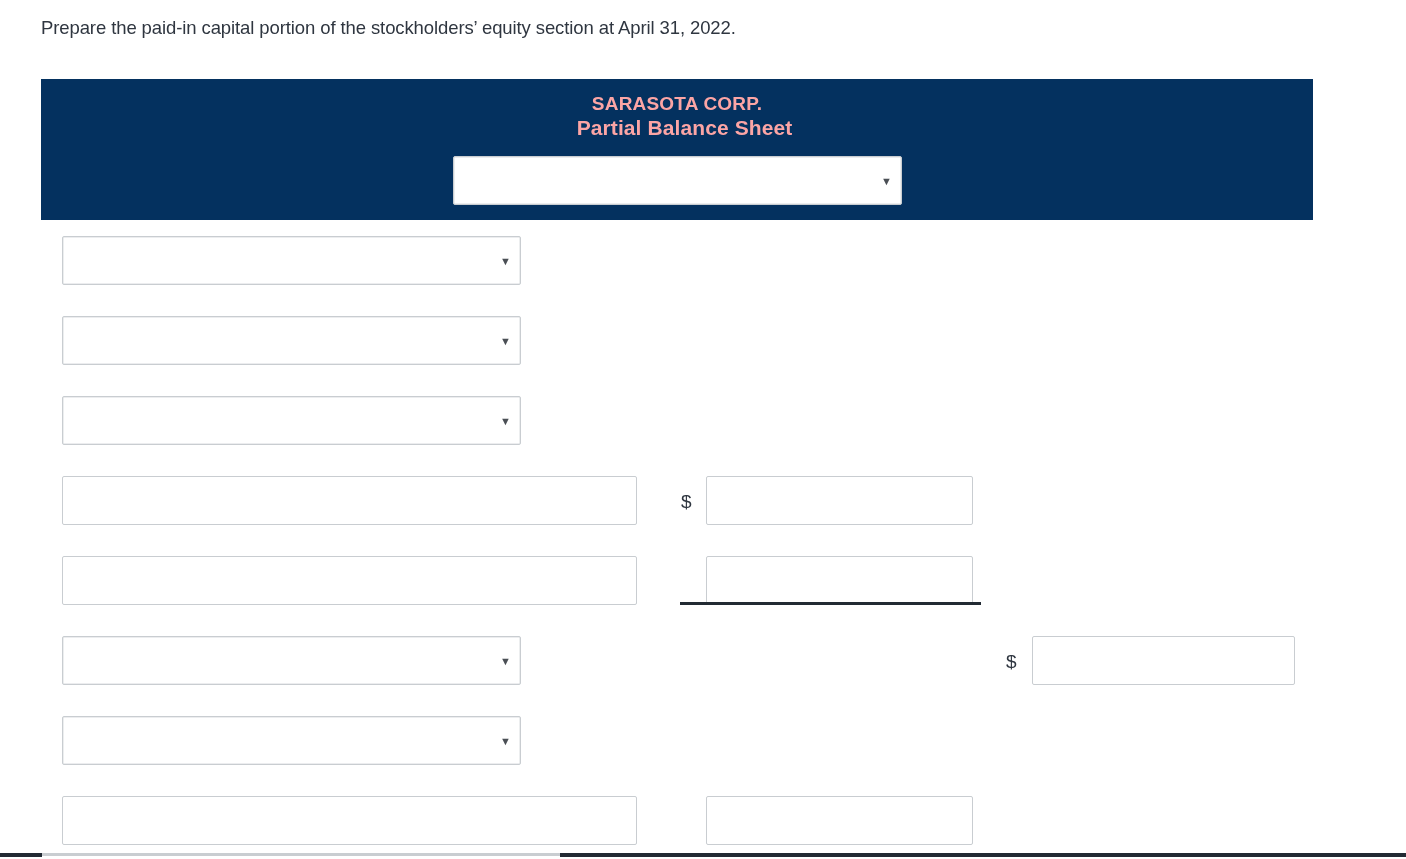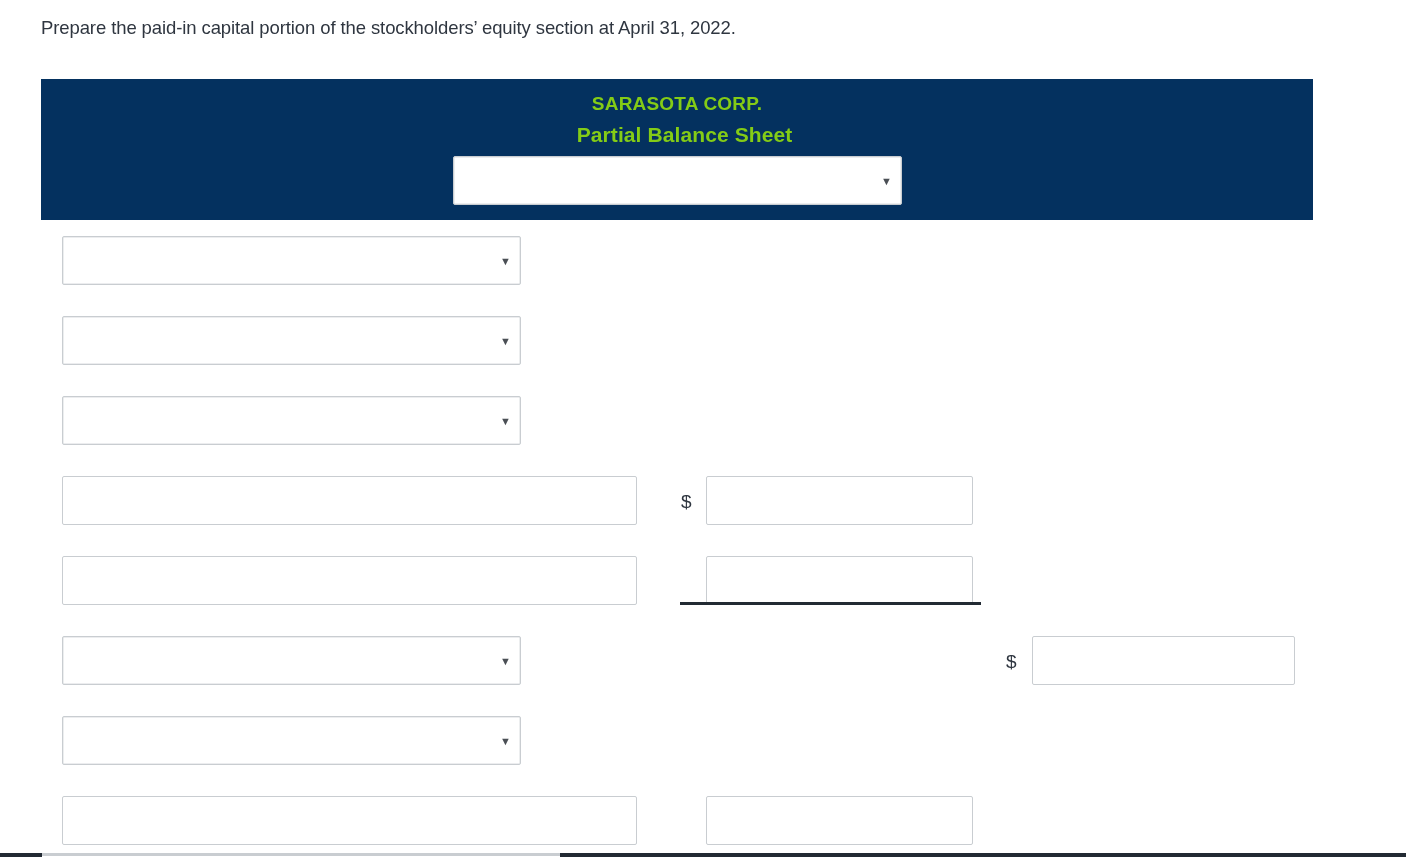--- a/index.html
+++ b/index.html
@@ -37,31 +37,31 @@
     width: 1272px;
     height: 141px;
     background: #04315f;
   }
   .stmt-title-1,
   .stmt-title-2 {
     position: absolute;
     left: 0;
     width: 100%;
     text-align: center;
-    color: #84cc16;
+    color: #fca5a5;
     font-weight: bold;
     white-space: nowrap;
   }
   .stmt-title-1 {
     top: 14px;
     font-size: 19px;
     letter-spacing: 0.2px;
   }
   .stmt-title-2 {
-    top: 44px;
+    top: 37px;
     font-size: 21px;
     letter-spacing: 0.1px;
     padding-left: 15px;
   }
   .header-select-wrap {
     position: absolute;
     left: 412px;
     top: 77px;
     width: 449px;
     height: 49px;

